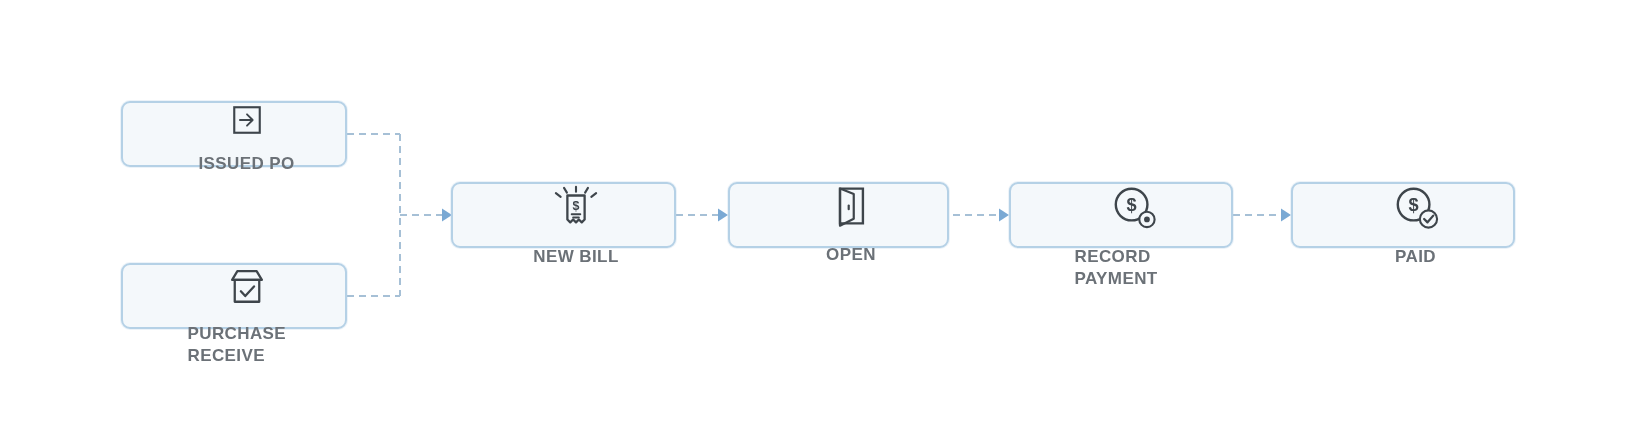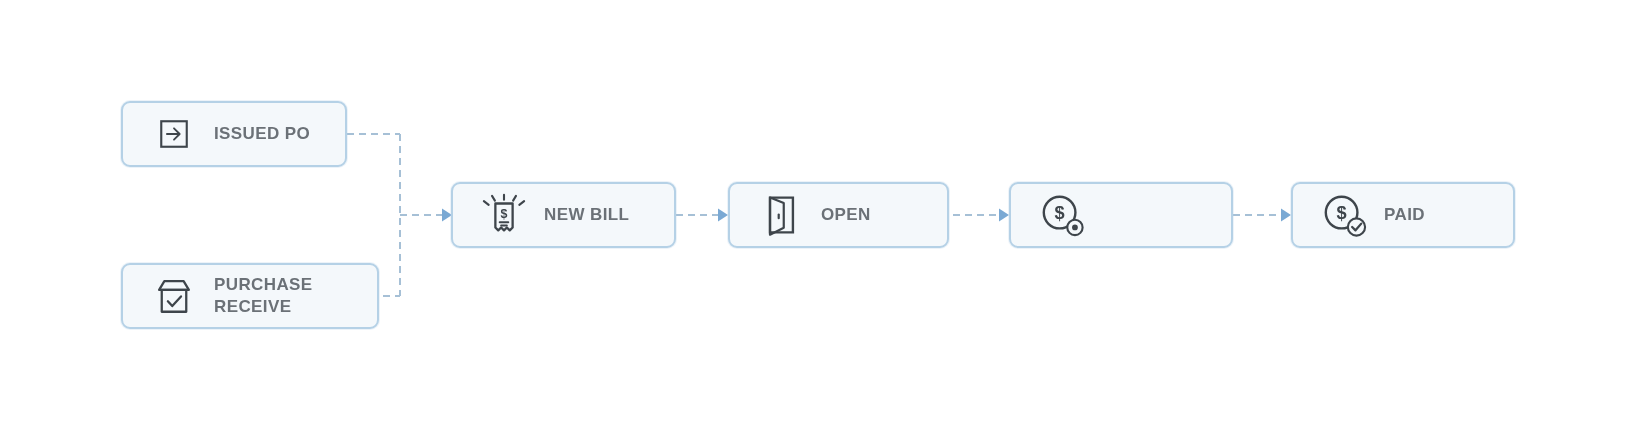--- a/index.html
+++ b/index.html
@@ -41,20 +41,21 @@
     position:absolute;
     box-sizing:border-box;
     display:flex;
     align-items:center;
     gap:16px;
     padding:0 2px 0 27px;
     background:var(--node-fill);
     border:2px solid var(--node-border);
     border-radius:9px;
     box-shadow:0 0 0 1px rgba(181,209,230,0.25);
+    flex-direction:column;
   }
   .icon-slot{
     width:48px;
     display:flex;
     align-items:center;
     justify-content:center;
     flex:0 0 auto;
   }
   .icon-slot svg{display:block;}
   .ic{stroke:var(--icon-stroke);fill:none;stroke-width:2.6;stroke-linecap:round;stroke-linejoin:round;}
@@ -105,21 +106,21 @@
     <span class="icon-slot">
       <svg width="34" height="34" viewBox="0 0 48 48">
         <rect class="ic ic-sq" x="6" y="6" width="36" height="36"></rect>
         <path class="ic" d="M14 24 H30"></path>
         <path class="ic" d="M24 16 L32 24 L24 32"></path>
       </svg>
     </span>
     <span class="label">ISSUED PO</span>
   </div>
 
-  <div class="node two-line" style="left:121px;top:263px;width:258px;height:66px">
+  <div class="node two-line" style="left:121px;top:263px;width:226px;height:66px">
     <span class="icon-slot">
       <svg width="42" height="42" viewBox="0 0 48 48">
         <polygon class="ic" points="13,7 35,7 41,17 7,17"></polygon>
         <rect class="ic" x="10" y="17" width="28" height="25"></rect>
         <polyline class="ic" points="17,30 22,35.5 32,24.5"></polyline>
       </svg>
     </span>
     <span class="label">PURCHASE RECEIVE</span>
   </div>
 
@@ -153,20 +154,21 @@
 
   <div class="node two-line" style="left:1009px;top:182px;width:224px;height:66px">
     <span class="icon-slot">
       <svg width="46" height="46" viewBox="0 0 48 48">
         <circle class="ic" style="stroke-width:2.5" cx="21.5" cy="21.5" r="16.5"></circle>
         <text class="ic-txt" x="21.5" y="28.5" font-size="19">$</text>
         <circle class="ic-bg" cx="37.5" cy="37" r="8"></circle>
         <circle class="ic-fill" cx="37.5" cy="37" r="3"></circle>
       </svg>
     </span>
+    <span class="label">RECORD PAYMENT</span>
   </div>
 
   <div class="node" style="left:1291px;top:182px;width:224px;height:66px">
     <span class="icon-slot">
       <svg width="46" height="46" viewBox="0 0 48 48">
         <circle class="ic" style="stroke-width:2.5" cx="21.5" cy="21.5" r="16.5"></circle>
         <text class="ic-txt" x="21.5" y="28.5" font-size="19">$</text>
         <circle class="ic-bg" cx="37" cy="36.5" r="9"></circle>
         <polyline class="ic" style="stroke-width:2.4" points="32.5,36.5 36,40 42,33"></polyline>
       </svg>

